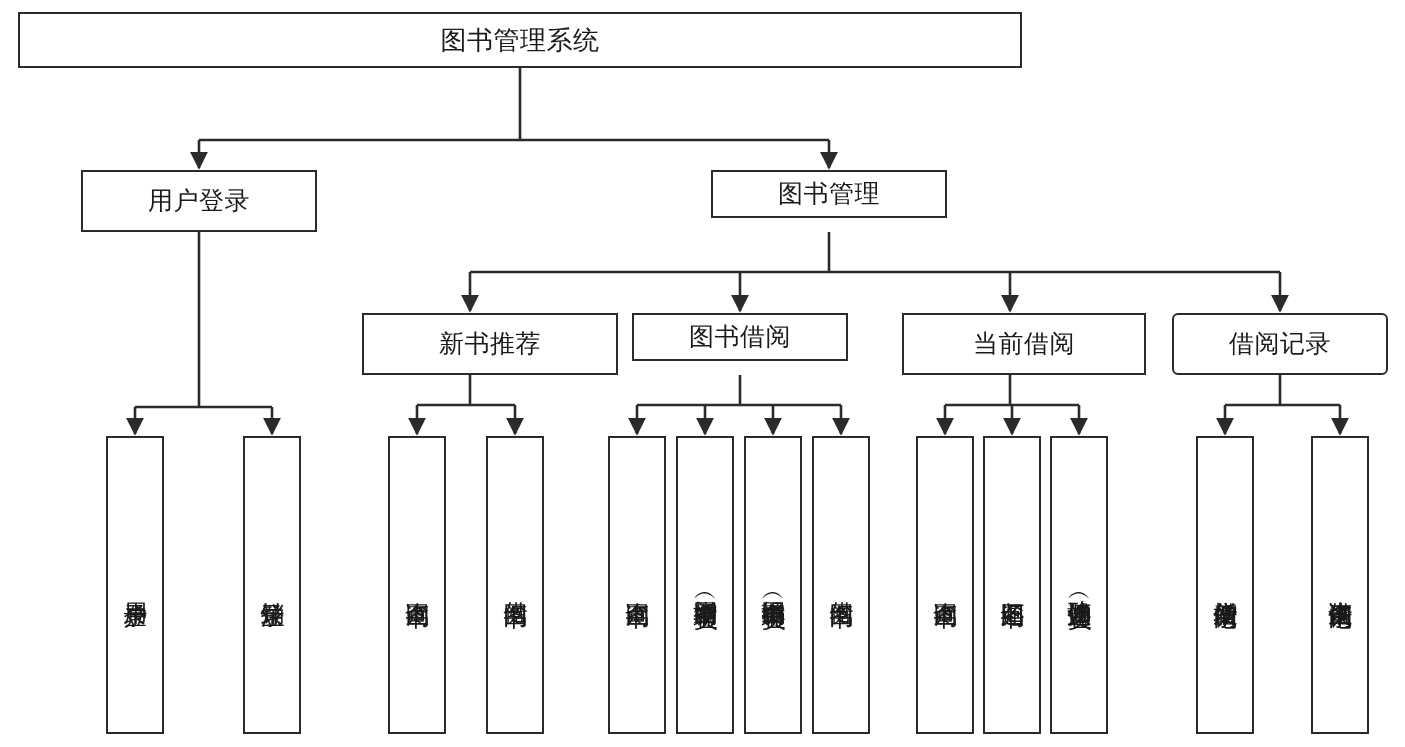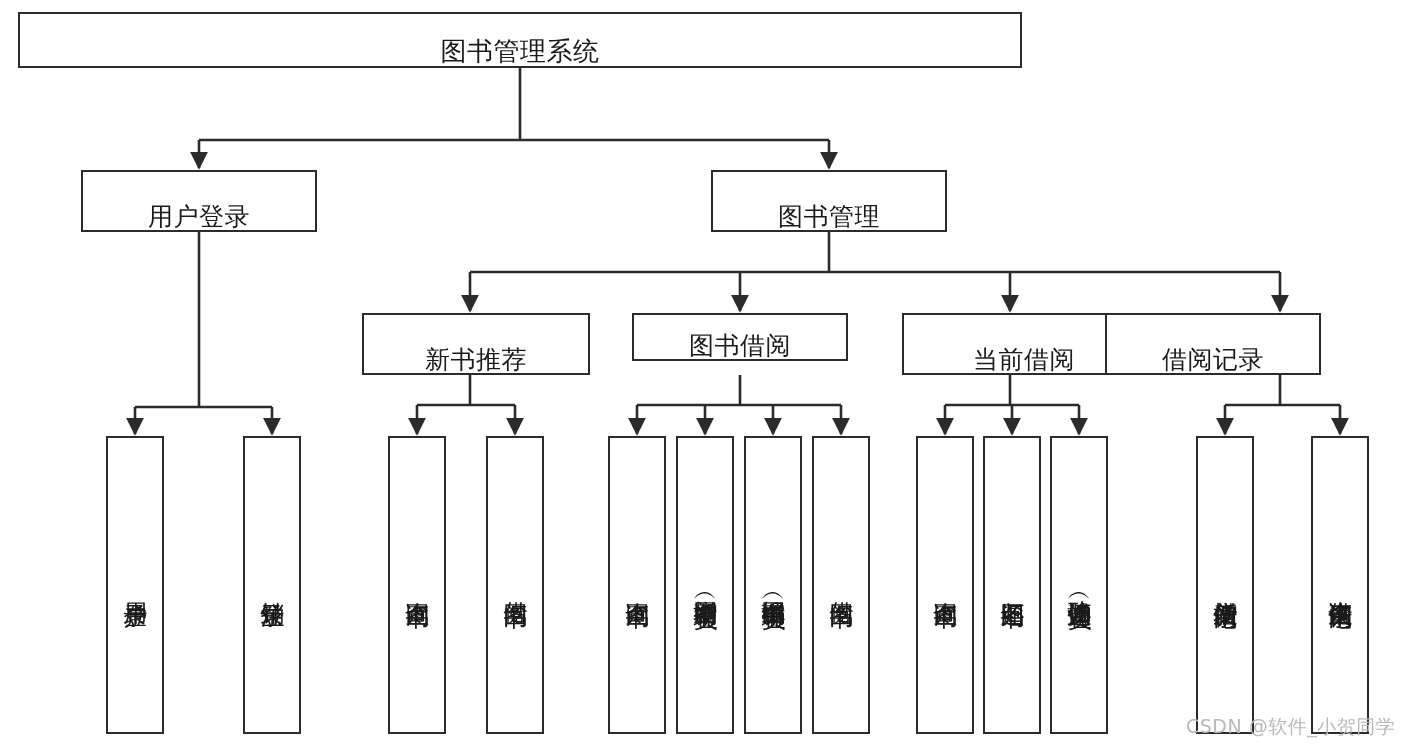--- a/index.html
+++ b/index.html
@@ -26,21 +26,21 @@
     width: 1405px;
     height: 747px;
     pointer-events: none;
   }
   .node {
     position: absolute;
     box-sizing: border-box;
     background: #ffffff;
     border: 2.2px solid #2b2b2b;
     display: flex;
-    align-items: flex-end;
+    align-items: center;
     justify-content: center;
     color: #1a1a1a;
     overflow: hidden;
   }
   .node.horiz {
     font-size: 25px;
     letter-spacing: 0.5px;
     line-height: 1.1;
   }
   .node.vert {
@@ -122,33 +122,33 @@
       </g>
   </svg>
 
   <div id="node-layer">
       <div class="node horiz root" style="left: 18px; top: 12px; width: 1004px; height: 56px;">
         <span>图书管理系统</span>
       </div>
       <div class="node horiz" style="left: 81px; top: 170px; width: 236px; height: 62px;">
         <span>用户登录</span>
       </div>
-      <div class="node horiz" style="left: 711px; top: 170px; width: 236px; height: 62px;">
+      <div class="node horiz" style="left: 711px; top: 170px; width: 236px; height: 48px;">
         <span>图书管理</span>
       </div>
-      <div class="node horiz" style="left: 362px; top: 313px; width: 228px; height: 62px;">
+      <div class="node horiz" style="left: 362px; top: 313px; width: 256px; height: 62px;">
         <span>新书推荐</span>
       </div>
       <div class="node horiz" style="left: 632px; top: 313px; width: 216px; height: 48px;">
         <span>图书借阅</span>
       </div>
       <div class="node horiz" style="left: 902px; top: 313px; width: 244px; height: 62px;">
         <span>当前借阅</span>
       </div>
-      <div class="node horiz" style="left: 1105px; top: 313px; width: 216px; height: 62px;">
+      <div class="node horiz" style="left: 1172px; top: 313px; width: 216px; height: 62px; border-radius: 6px;">
         <span>借阅记录</span>
       </div>
       <div class="node vert" style="left: 106px; top: 436px; width: 58px; height: 298px;">
         <span class="vlabel">用户登录</span>
       </div>
       <div class="node vert" style="left: 243px; top: 436px; width: 58px; height: 298px;">
         <span class="vlabel">注销登录</span>
       </div>
       <div class="node vert" style="left: 388px; top: 436px; width: 58px; height: 298px;">
         <span class="vlabel">查询图书</span>
@@ -178,14 +178,13 @@
         <span class="vlabel">确认归还（管理员）</span>
       </div>
       <div class="node vert" style="left: 1196px; top: 436px; width: 58px; height: 298px;">
         <span class="vlabel">新增借阅记录</span>
       </div>
       <div class="node vert" style="left: 1311px; top: 436px; width: 58px; height: 298px;">
         <span class="vlabel">查询借阅记录</span>
       </div>
     </div>
 
-  <div class="watermark">CSDN @软件_小贺同学</div>
 </div>
 
 </body></html>

